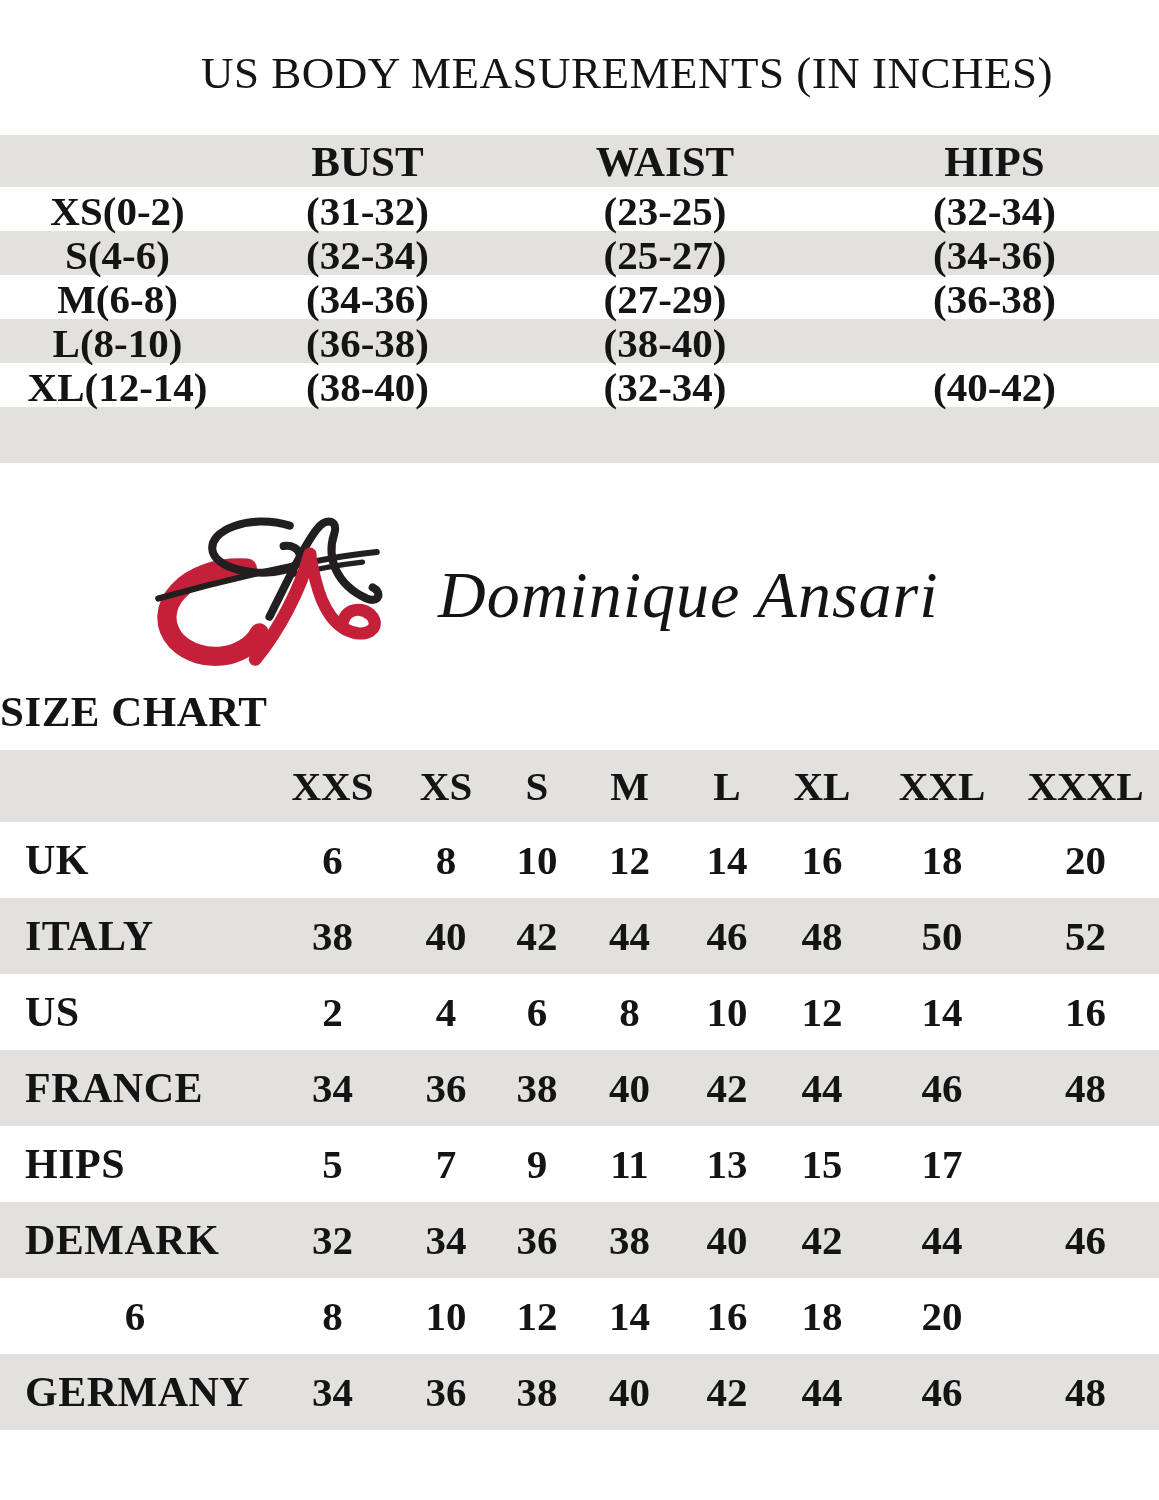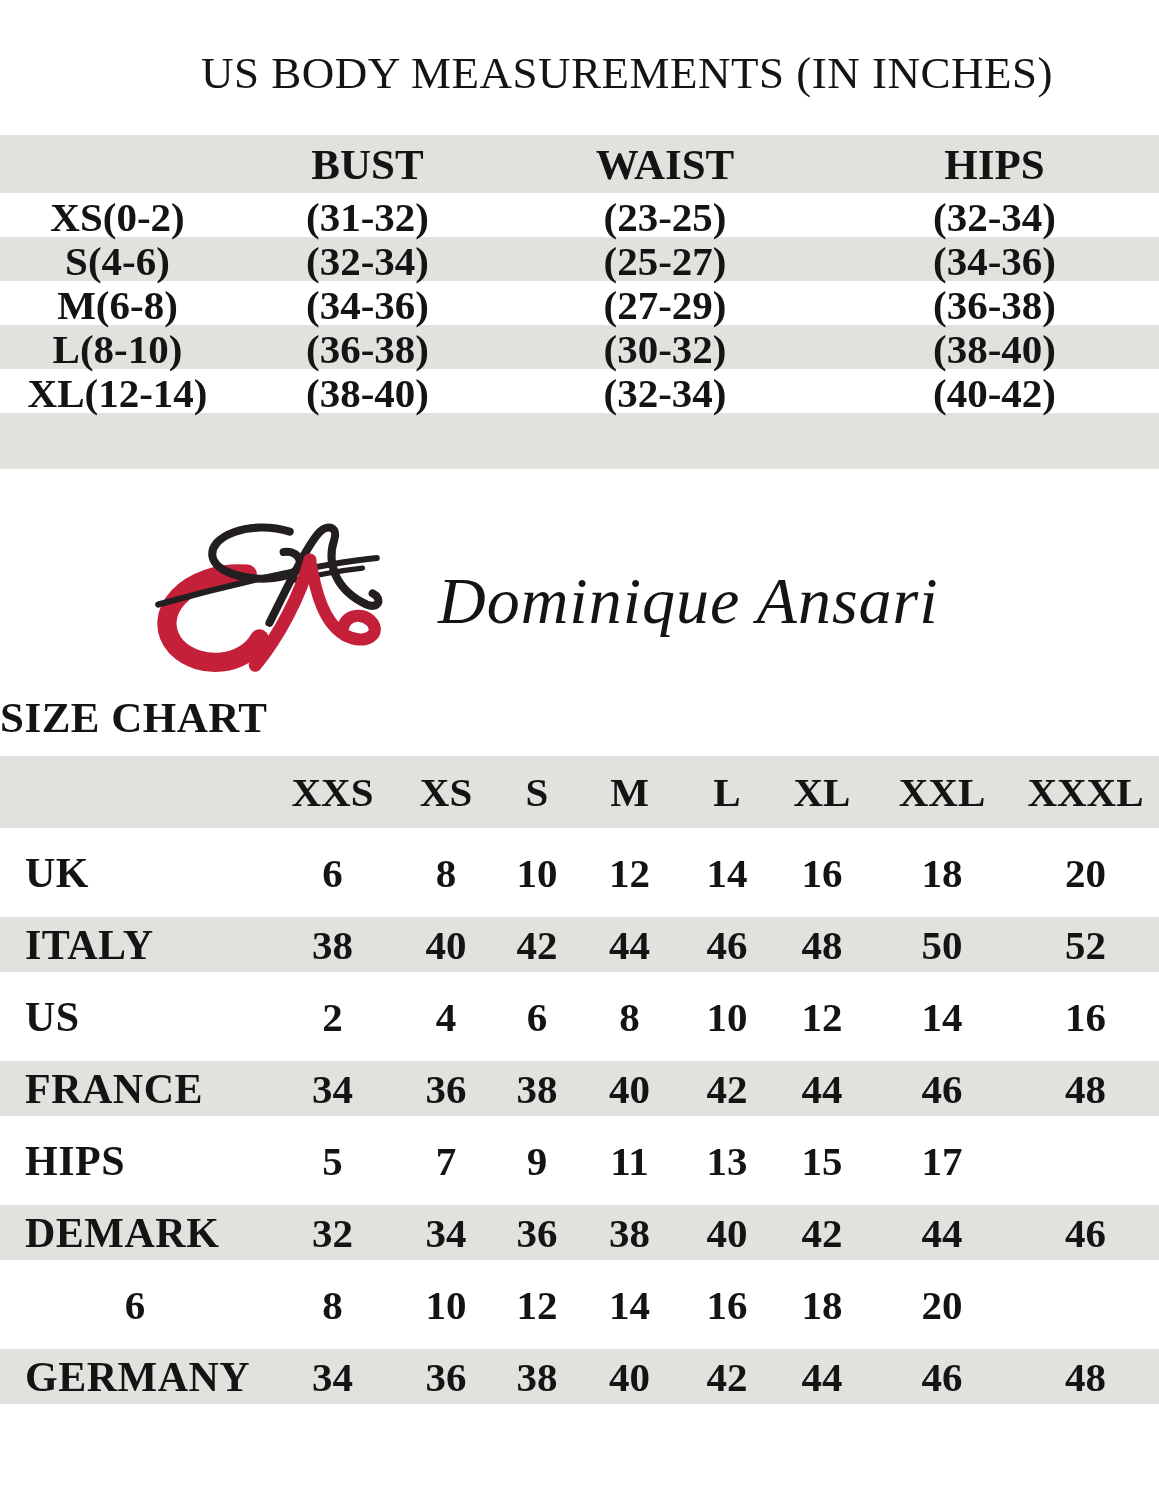--- a/index.html
+++ b/index.html
@@ -22,21 +22,21 @@
   }
   .band { background:var(--band, #e3e1dd); }
 
   
   .m-table { margin-top:38px; }
   .m-header, .m-row {
     display:grid;
     grid-template-columns:235px 265px 330px 1fr;
     align-items:center;
   }
-  .m-header { height:58px; font-weight:bold; font-size:43px; }
+  .m-header { height:52px; font-weight:bold; font-size:43px; }
   .m-row { height:44px; font-size:41px; font-weight:bold; }
   .m-cell { text-align:center; }
   .m-footer-band { height:56px; }
 
   
   .brand-row {
     display:flex;
     align-items:center;
     margin-top:48px;
     padding-left:142px;
@@ -62,21 +62,21 @@
     margin-top:8px;
     padding-right:35px;
     letter-spacing:0.5px;
   }
   .s-header, .s-row {
     display:grid;
     grid-template-columns:270px 125px 102px 80px 105px 90px 100px 140px 1fr;
     align-items:center;
   }
   .s-header { height:72px; margin-top:14px; font-weight:bold; font-size:44px; }
-  .s-row { height:55px;margin-top:17px; }
+  .s-row { height:76px; }
   .s-cell { text-align:center; font-weight:bold; font-size:41px; }
   .s-label {
     text-align:left;
     padding-left:25px;
     font-weight:bold;
     font-size:42px;
     letter-spacing:0.5px;
   }
 </style>
 </head>
@@ -108,21 +108,20 @@
         </div>
         <div class="m-row">
           <div class="m-cell">M(6-8)</div>
           <div class="m-cell">(34-36)</div>
           <div class="m-cell">(27-29)</div>
           <div class="m-cell">(36-38)</div>
         </div>
         <div class="m-row band">
           <div class="m-cell">L(8-10)</div>
           <div class="m-cell">(36-38)</div>
-          <div class="m-cell">(30-32)</div>
           <div class="m-cell">(38-40)</div>
         </div>
         <div class="m-row">
           <div class="m-cell">XL(12-14)</div>
           <div class="m-cell">(38-40)</div>
           <div class="m-cell">(32-34)</div>
           <div class="m-cell">(40-42)</div>
         </div>
       </div>
     <div class="m-footer-band band"></div>

